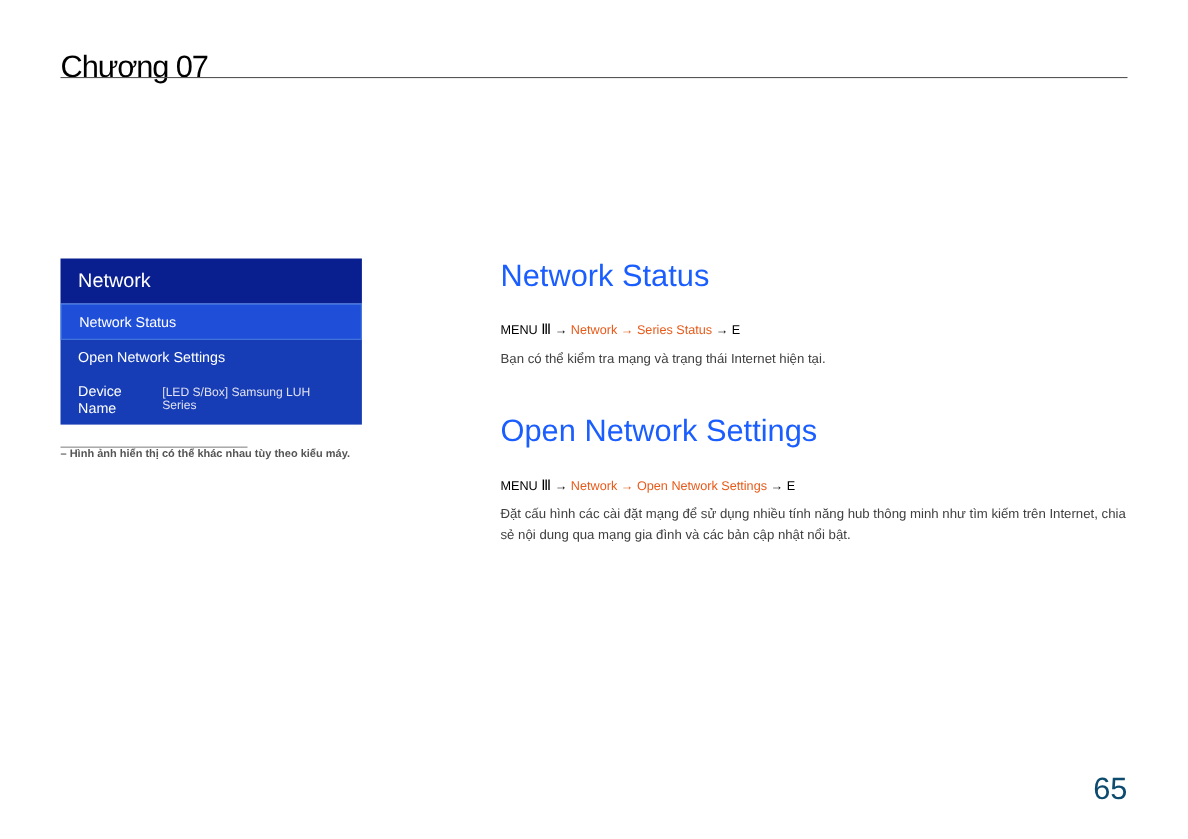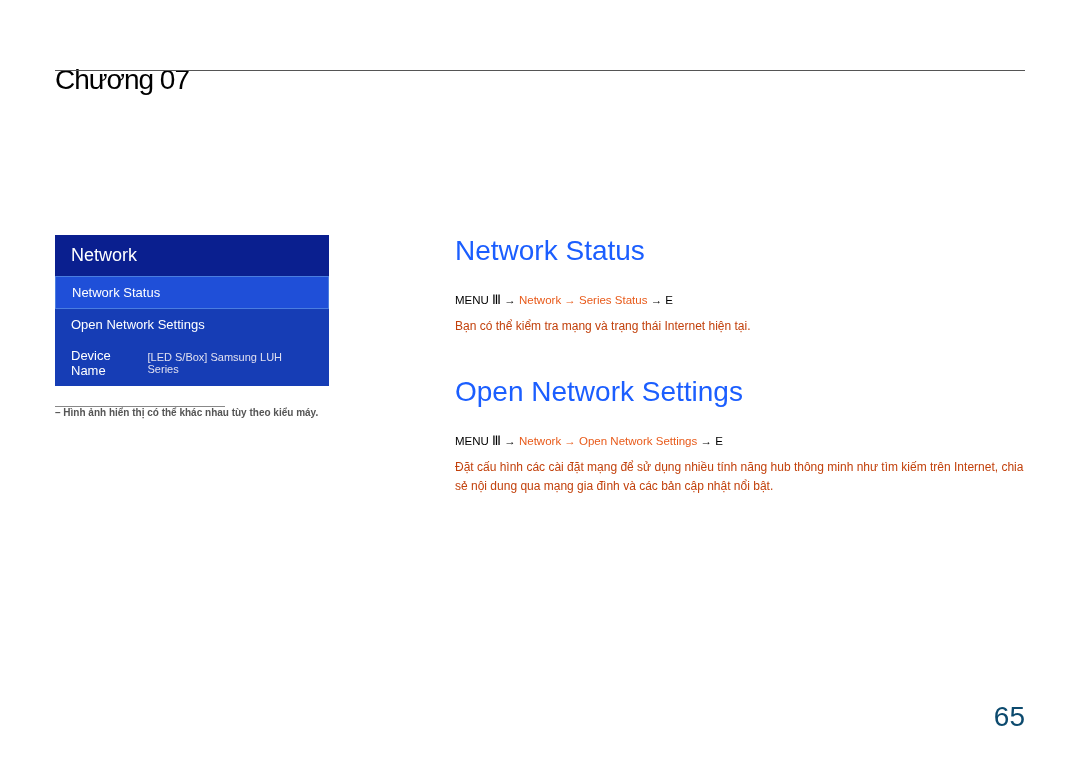--- a/index.html
+++ b/index.html
@@ -18,21 +18,21 @@
     .header-divider {
       position: absolute;
       top: 70px;
       left: 55px;
       right: 55px;
       height: 1px;
       background: #555;
     }
     .chapter-heading {
       position: absolute;
-      top: 64px;
+      top: 45px;
       left: 55px;
       font-size: 28px;
       font-weight: 300;
       color: #000;
       letter-spacing: -1px;
     }
     .sidebar-panel {
       position: absolute;
       top: 235px;
       left: 55px;
@@ -98,21 +98,21 @@
     }
     .menu-highlight {
       color: #e85a1a;
     }
     .menu-enter {
       font-size: 11.5px;
       color: #000;
     }
     .description {
       font-size: 12px;
-      color: #c2410c;
+      color: #404040;
       line-height: 1.6;
       margin-bottom: 40px;
     }
     .page-number {
       position: absolute;
       bottom: 30px;
       right: 55px;
       font-size: 28px;
       color: #0c4a6e;
     }

